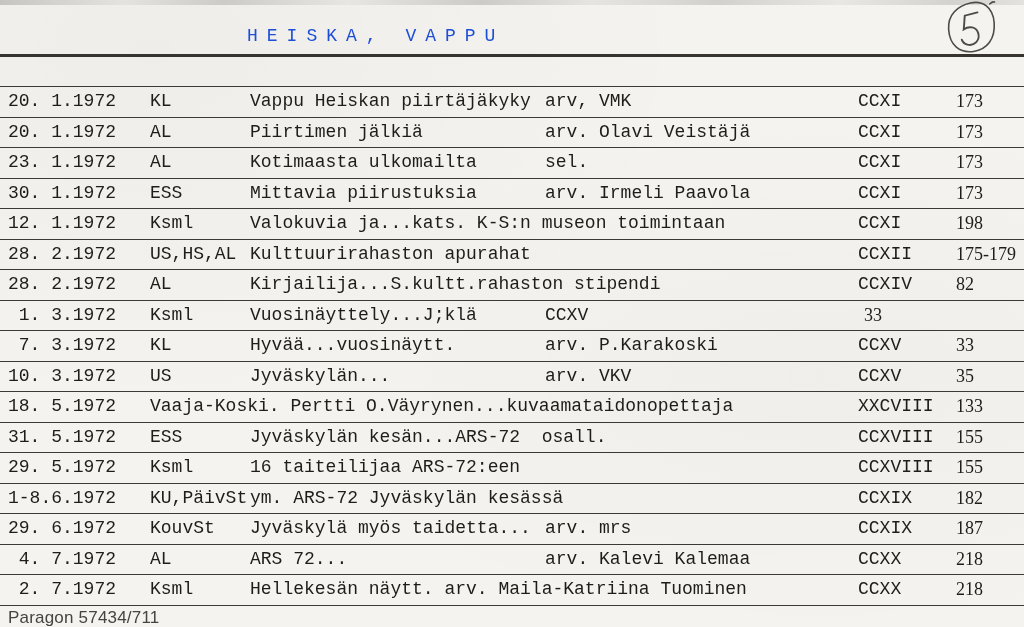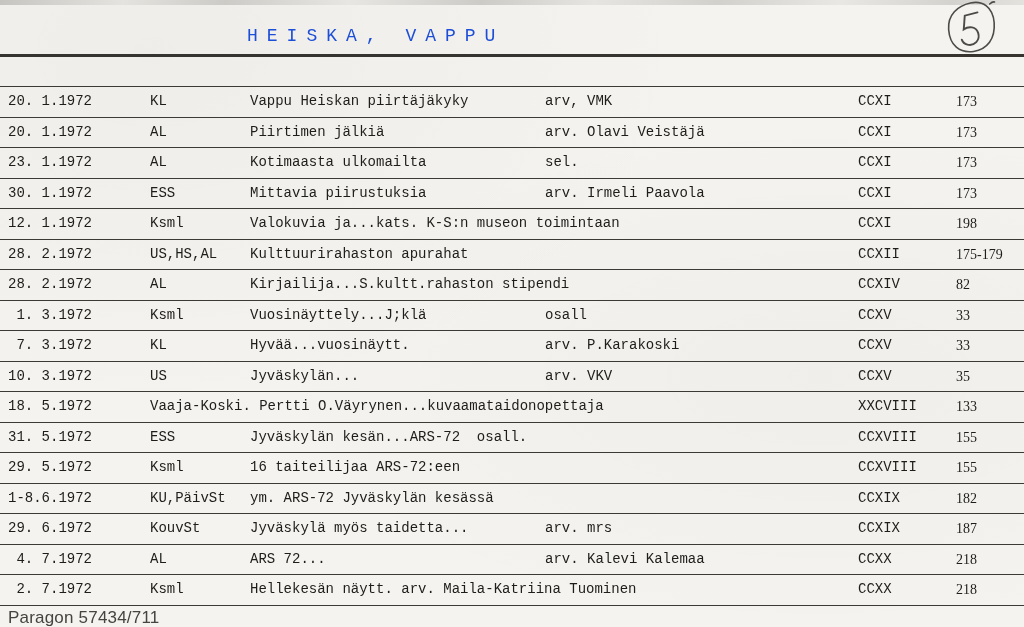--- a/index.html
+++ b/index.html
@@ -38,21 +38,21 @@
     border-top: 1.5px solid #3c3a34;
   }
   .row {
     display: grid;
     grid-template-columns: 142px 100px 295px 313px 92px 1fr;
     padding-left: 8px;
     height: 30.5px;
     box-sizing: border-box;
     border-bottom: 1.5px solid #3c3a34;
     align-items: center;
-    font-size: 14px;
+    font-size: 18px;
   }
   .cell { white-space: pre; overflow: visible; line-height: 29px; }
   .cell.pageno { padding-left: 6px; font-family: Liberation Serif, serif; }
   .footer-imprint {
     position: absolute; left: 8px; top: 608px;
     font-family: "Liberation Sans", sans-serif;
     font-size: 17px; color: #45443f; letter-spacing: .2px;
   }
 </style>
 </head>
@@ -135,21 +135,20 @@
     <span class="cell title">Kirjailija...S.kultt.rahaston stipendi</span>
     <span class="cell note"></span>
     <span class="cell ref">CCXIV</span>
     <span class="cell pageno">82</span>
   </div>
 
   <div class="row">
     <span class="cell date"> 1. 3.1972</span>
     <span class="cell source">Ksml</span>
     <span class="cell title">Vuosinäyttely...J;klä</span>
-    <span class="cell note">osall</span>
     <span class="cell ref">CCXV</span>
     <span class="cell pageno">33</span>
   </div>
 
   <div class="row">
     <span class="cell date"> 7. 3.1972</span>
     <span class="cell source">KL</span>
     <span class="cell title">Hyvää...vuosinäytt.</span>
     <span class="cell note">arv. P.Karakoski</span>
     <span class="cell ref">CCXV</span>

